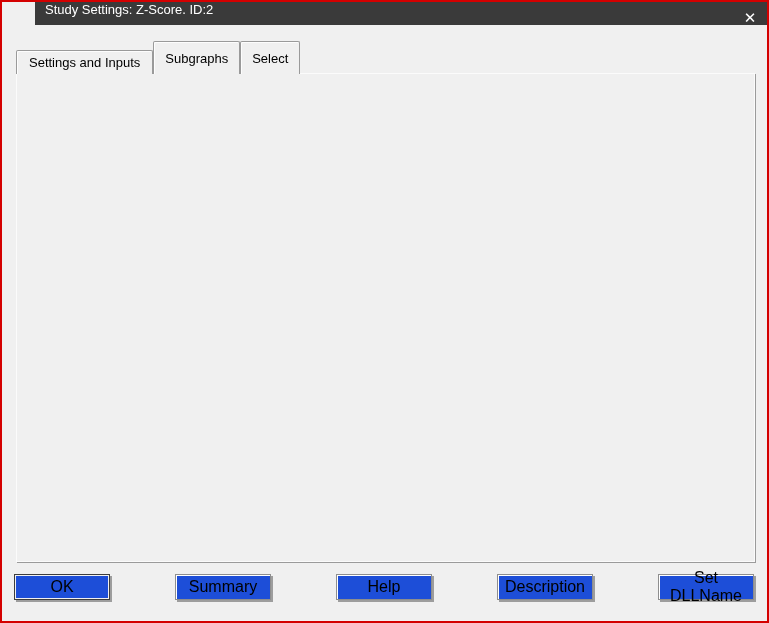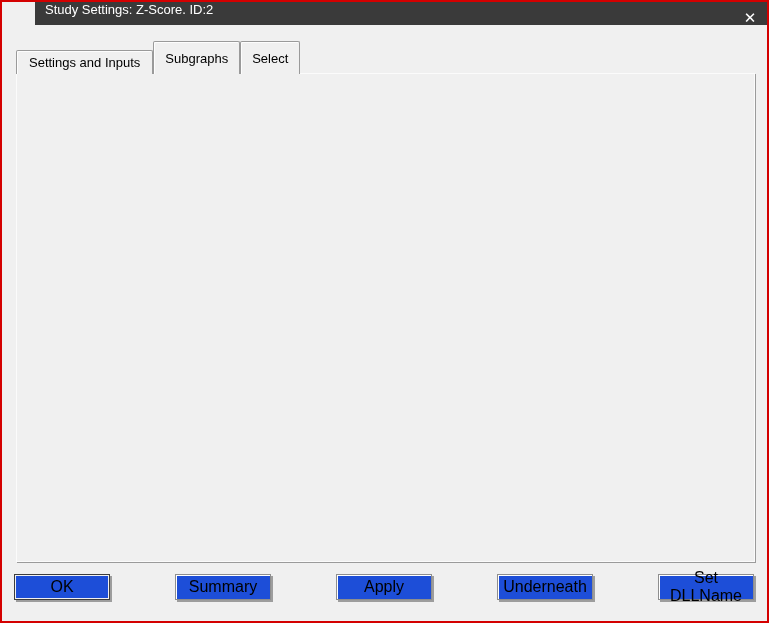--- a/index.html
+++ b/index.html
@@ -312,18 +312,18 @@
   </div>
 
   <div class="groupbox">
     <span class="gb-title">Input</span>
     <span class="gb-msg">Select an input in the list above</span>
   </div>
 
   <div class="btnrow">
     <button class="btn default">OK</button>
     <button class="btn">Summary</button>
-    <button class="btn">Apply</button>
-    <button class="btn">Underneath</button>
+    <button class="btn">Help</button>
+    <button class="btn">Description</button>
     <button class="btn">Set DLLName</button>
   </div>
 
 </div>
 
 </body></html>

